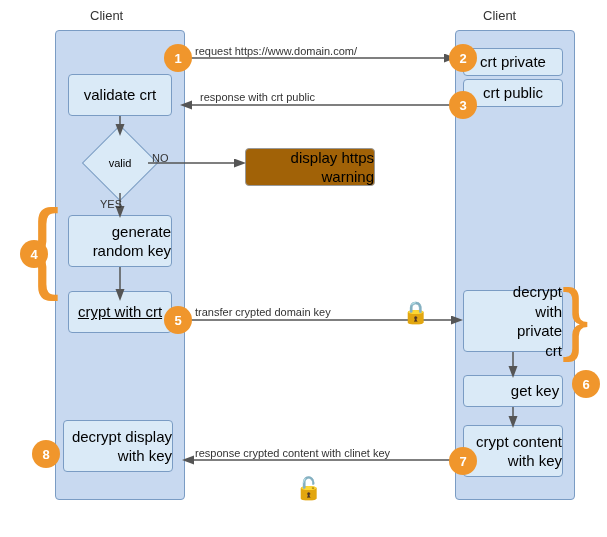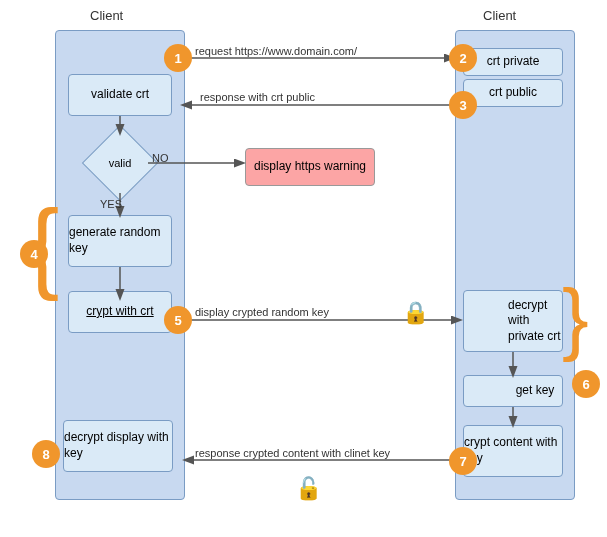--- a/index.html
+++ b/index.html
@@ -37,27 +37,27 @@
 
     
     .box {
       position: absolute;
       background: #daeaf7;
       border: 1.5px solid #7a9cc4;
       border-radius: 4px;
       display: flex;
       align-items: center;
       justify-content: center;
-      text-align: left;
+      text-align: right;
       line-height: 1.3;
-      font-size: 12px;
+      font-size: 15px;
     }
 
     .box-white {
-      background: #fca5a5;
+      background: #a16207;
       border: 1.5px solid #999;
     }
 
     
     .diamond-container {
       position: absolute;
       display: flex;
       align-items: center;
       justify-content: center;
     }
@@ -216,21 +216,21 @@
   </svg>
 
   <div class="arrow-label" style="left:195px; top:45px;">request https://www.domain.com/</div>
 
   <div class="arrow-label" style="left:200px; top:91px;">response with crt public</div>
 
   <div class="arrow-label" style="left:152px; top:152px;">NO</div>
 
   <div class="arrow-label" style="left:100px; top:198px;">YES</div>
 
-  <div class="arrow-label" style="left:195px; top:306px;">display crypted random key</div>
+  <div class="arrow-label" style="left:195px; top:306px;">transfer crypted domain key</div>
 
   <div class="lock-icon" style="left:402px; top:300px;">🔒</div>
 
   <div class="arrow-label" style="left:195px; top:447px;">response crypted content with clinet key</div>
 
   <div class="lock-icon" style="left:295px; top:476px;">🔓</div>
 
   <div class="badge" style="left:164px; top:44px;">
     <span>1</span>
   </div>

